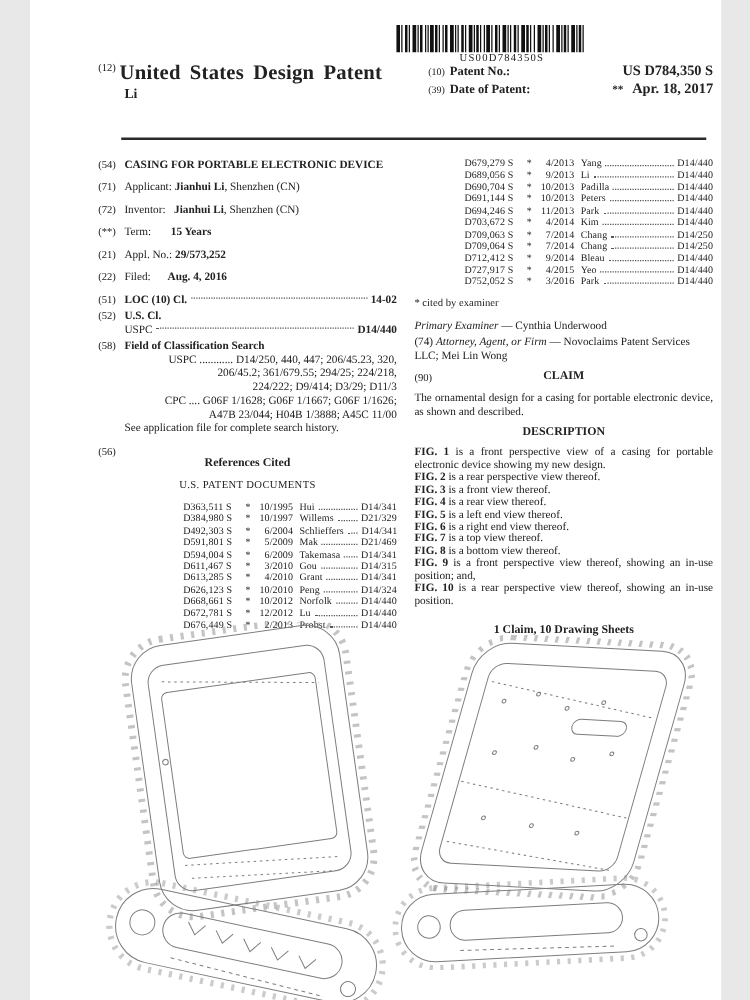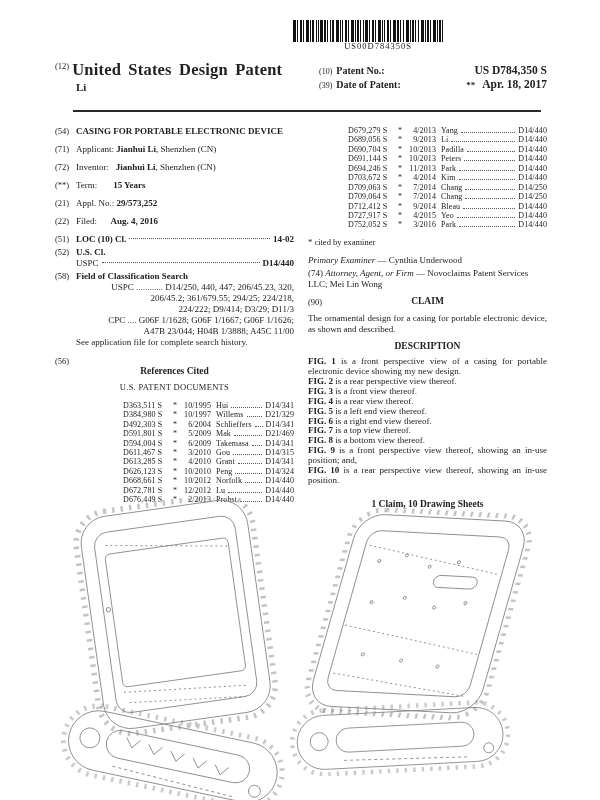--- a/index.html
+++ b/index.html
@@ -1,26 +1,26 @@
 <!DOCTYPE html>
 <html><head>
 <meta charset="utf-8">
 <style>
   html,body{margin:0;padding:0;background:#e8e8e8;}
   #page{
-    position:relative;width:600px;height:800px;background:#ffffff;
+    position:relative;width:553px;height:800px;background:#ffffff;
     font-family:"Liberation Serif","DejaVu Serif",serif;color:#222;
     overflow:hidden;margin:0 auto;
   }
   
   .barcode-wrap{position:absolute;left:293px;top:20px;width:152px;text-align:center;}
   .barcode-wrap svg{display:block;width:152px;height:22px;}
   .barcode-text{font-size:8.5px;letter-spacing:1px;margin-top:0;line-height:1;text-align:center;padding-left:18px;}
   
-  .header{position:absolute;left:55px;top:60px;width:492px;display:flex;align-items:center;}
+  .header{position:absolute;left:55px;top:48px;width:492px;display:flex;}
   .header-left{flex:1;}
   .h-kind{font-size:8.5px;vertical-align:6px;margin-right:3px;}
   .h-title{font-size:16.5px;font-weight:bold;letter-spacing:0.2px;word-spacing:3px;white-space:nowrap;}
   .h-inventor{font-size:11px;font-weight:bold;margin-left:21px;margin-top:1px;}
   .header-right{width:228px;padding-top:3px;}
   .hr-row{display:flex;align-items:baseline;font-size:10px;margin-bottom:2px;}
   .hr-code{font-size:8px;margin-right:4px;}
   .hr-label{font-weight:bold;flex:1;white-space:nowrap;}
   .hr-value{font-weight:bold;font-size:11.5px;white-space:nowrap;}
   .hr-stars{font-weight:bold;font-size:9px;margin-right:7px;}

